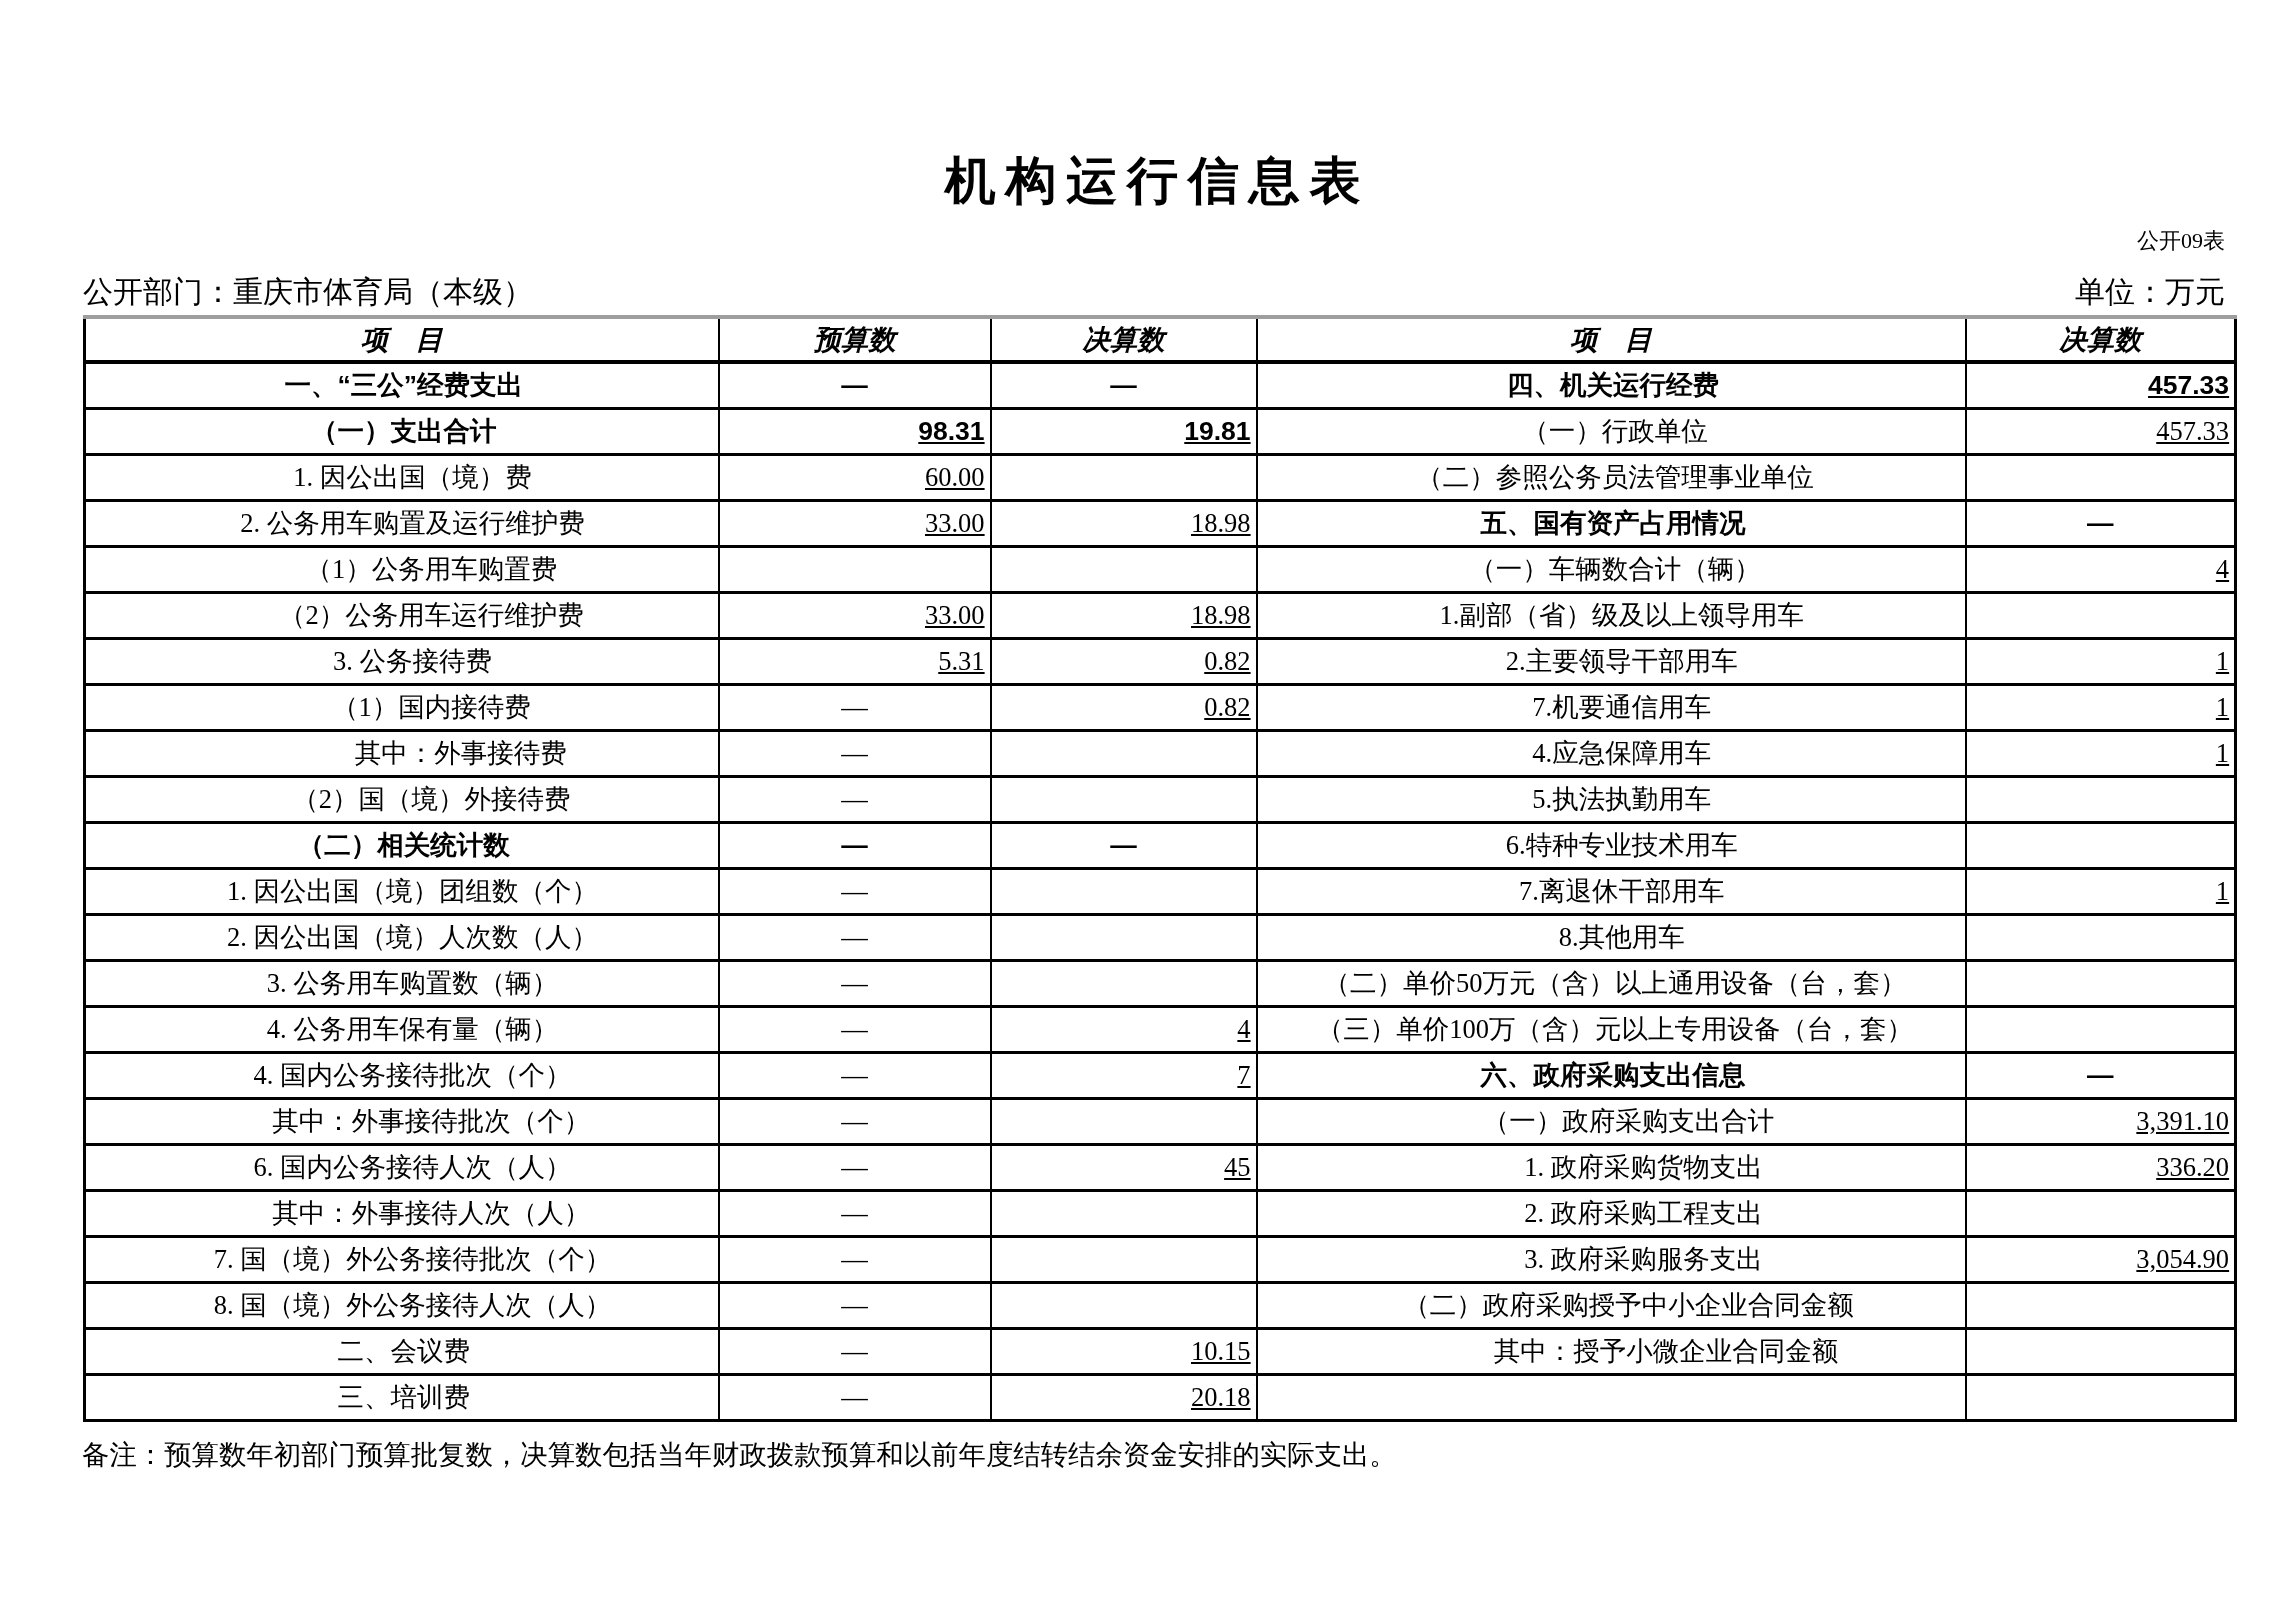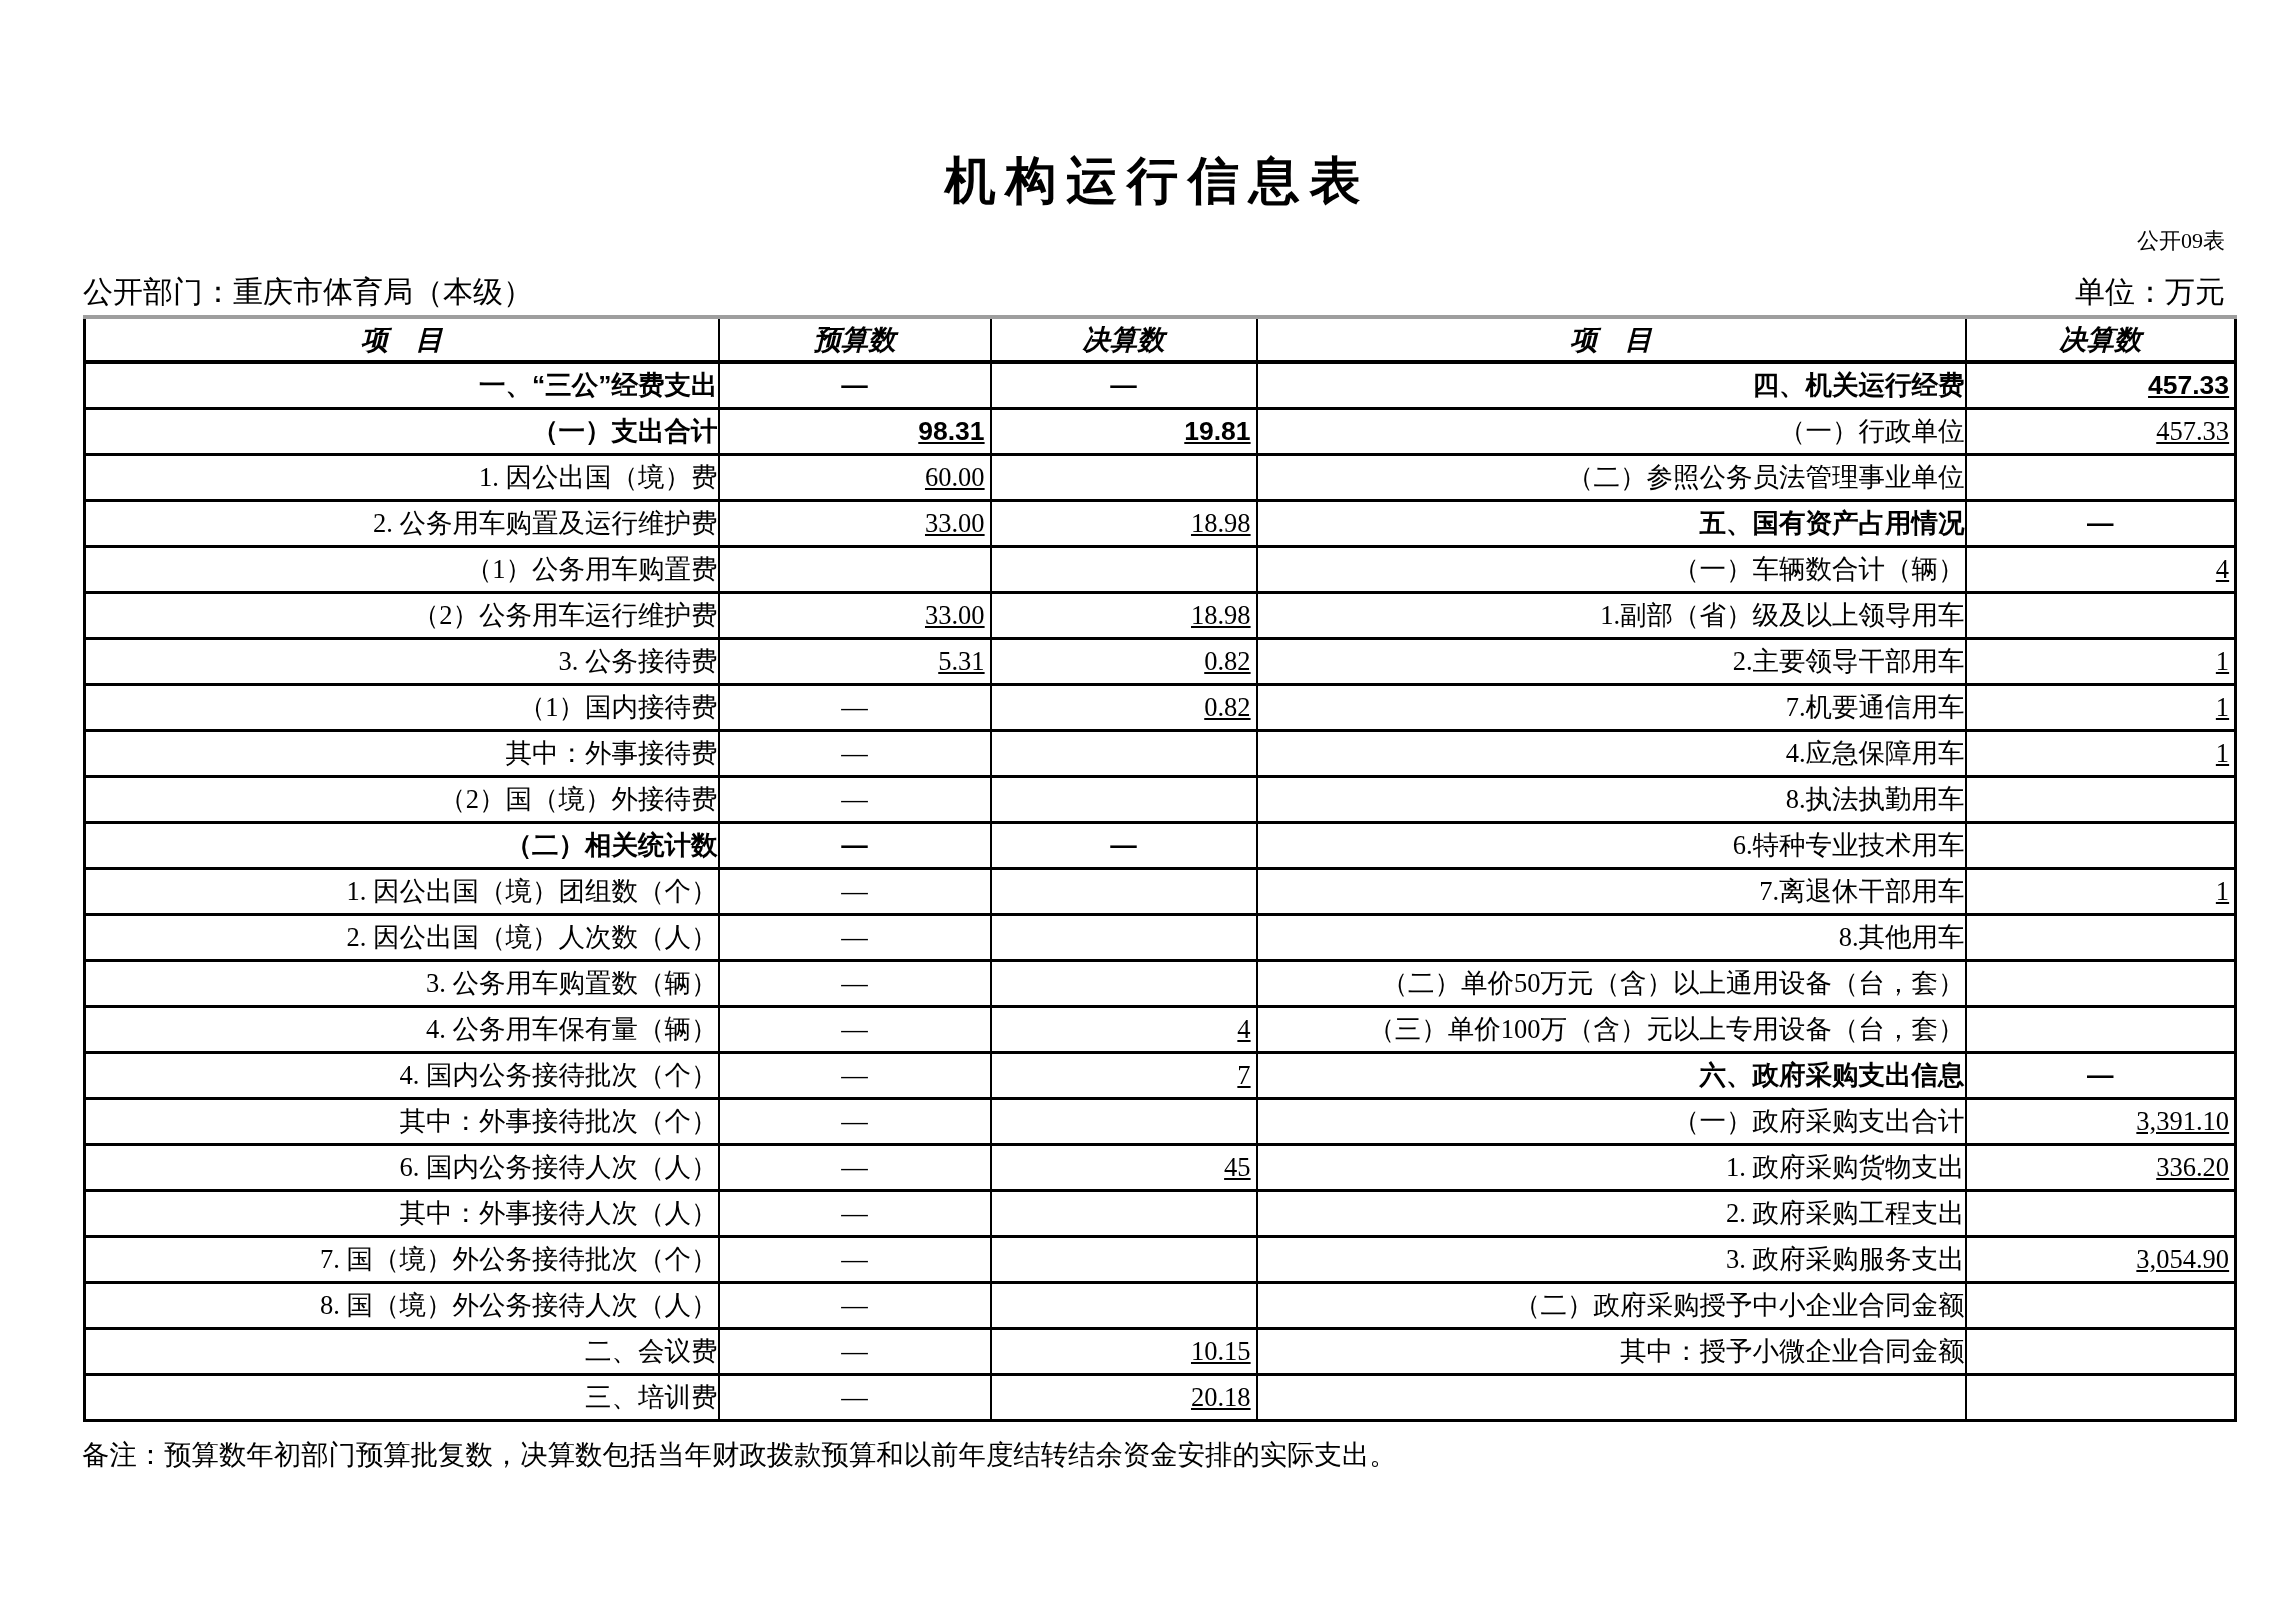--- a/index.html
+++ b/index.html
@@ -46,21 +46,21 @@
     vertical-align:middle;
   }
   thead tr{height:45px;}
   tbody tr{height:46px;}
   th{
     font-family:"Liberation Sans","DejaVu Sans",sans-serif;
     font-weight:bold;font-size:27.4px;text-align:center;
     border-bottom-width:4.9px;
     font-style:italic;
   }
-  td.item{text-align:right;}
+  td.item{text-align:center;}
   td.num{text-align:right;padding-right:4.9px;text-decoration:underline;}
   td.dash{text-align:center;}
   .bold{
     font-family:"Liberation Sans","DejaVu Sans",sans-serif;
     font-weight:bold;
   }
   
   .il0{padding-left:3.9px;}
   .il1{padding-left:21.6px;}
   .il2{padding-left:59px;}
@@ -167,21 +167,21 @@
         <td class="item il3">其中：外事接待费</td>
         <td class="dash">—</td>
         <td class="num"></td>
         <td class="item ir2">4.应急保障用车</td>
         <td class="num">1</td>
       </tr>
       <tr>
         <td class="item il2">（2）国（境）外接待费</td>
         <td class="dash">—</td>
         <td class="num"></td>
-        <td class="item ir2">8.执法执勤用车</td>
+        <td class="item ir2">5.执法执勤用车</td>
         <td class="num"></td>
       </tr>
       <tr>
         <td class="item il0 bold">（二）相关统计数</td>
         <td class="dash bold">—</td>
         <td class="dash bold">—</td>
         <td class="item ir2">6.特种专业技术用车</td>
         <td class="num"></td>
       </tr>
       <tr>

